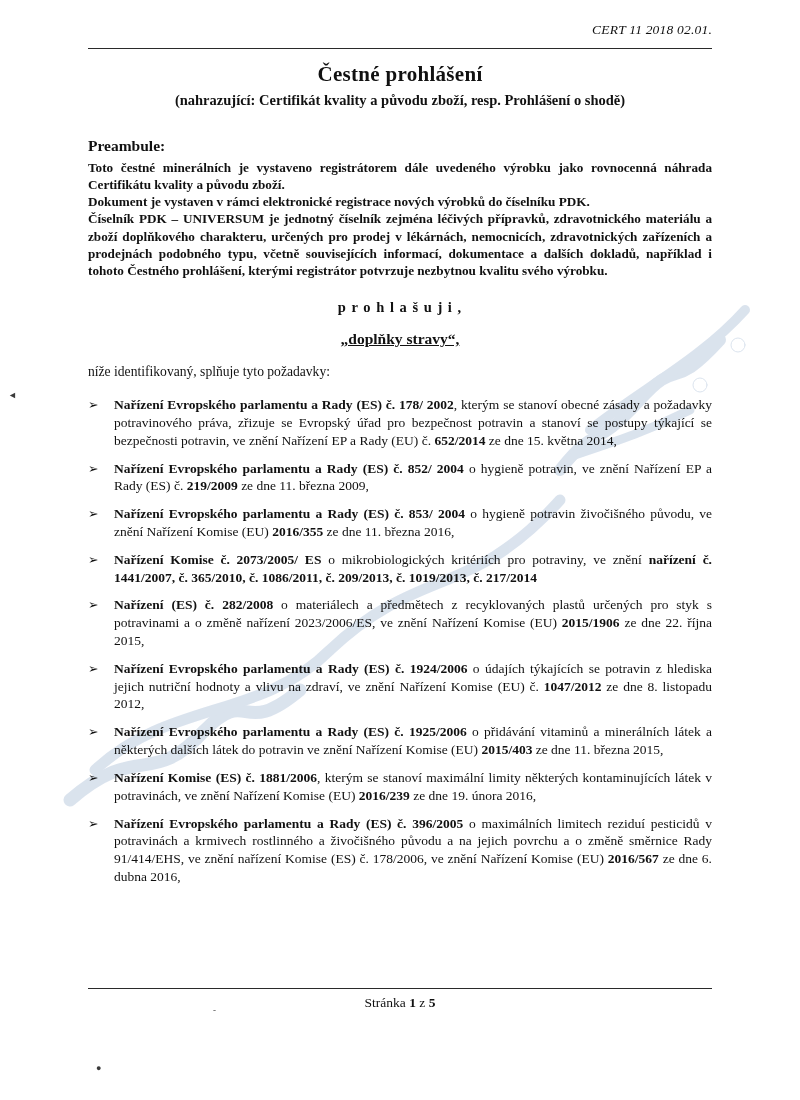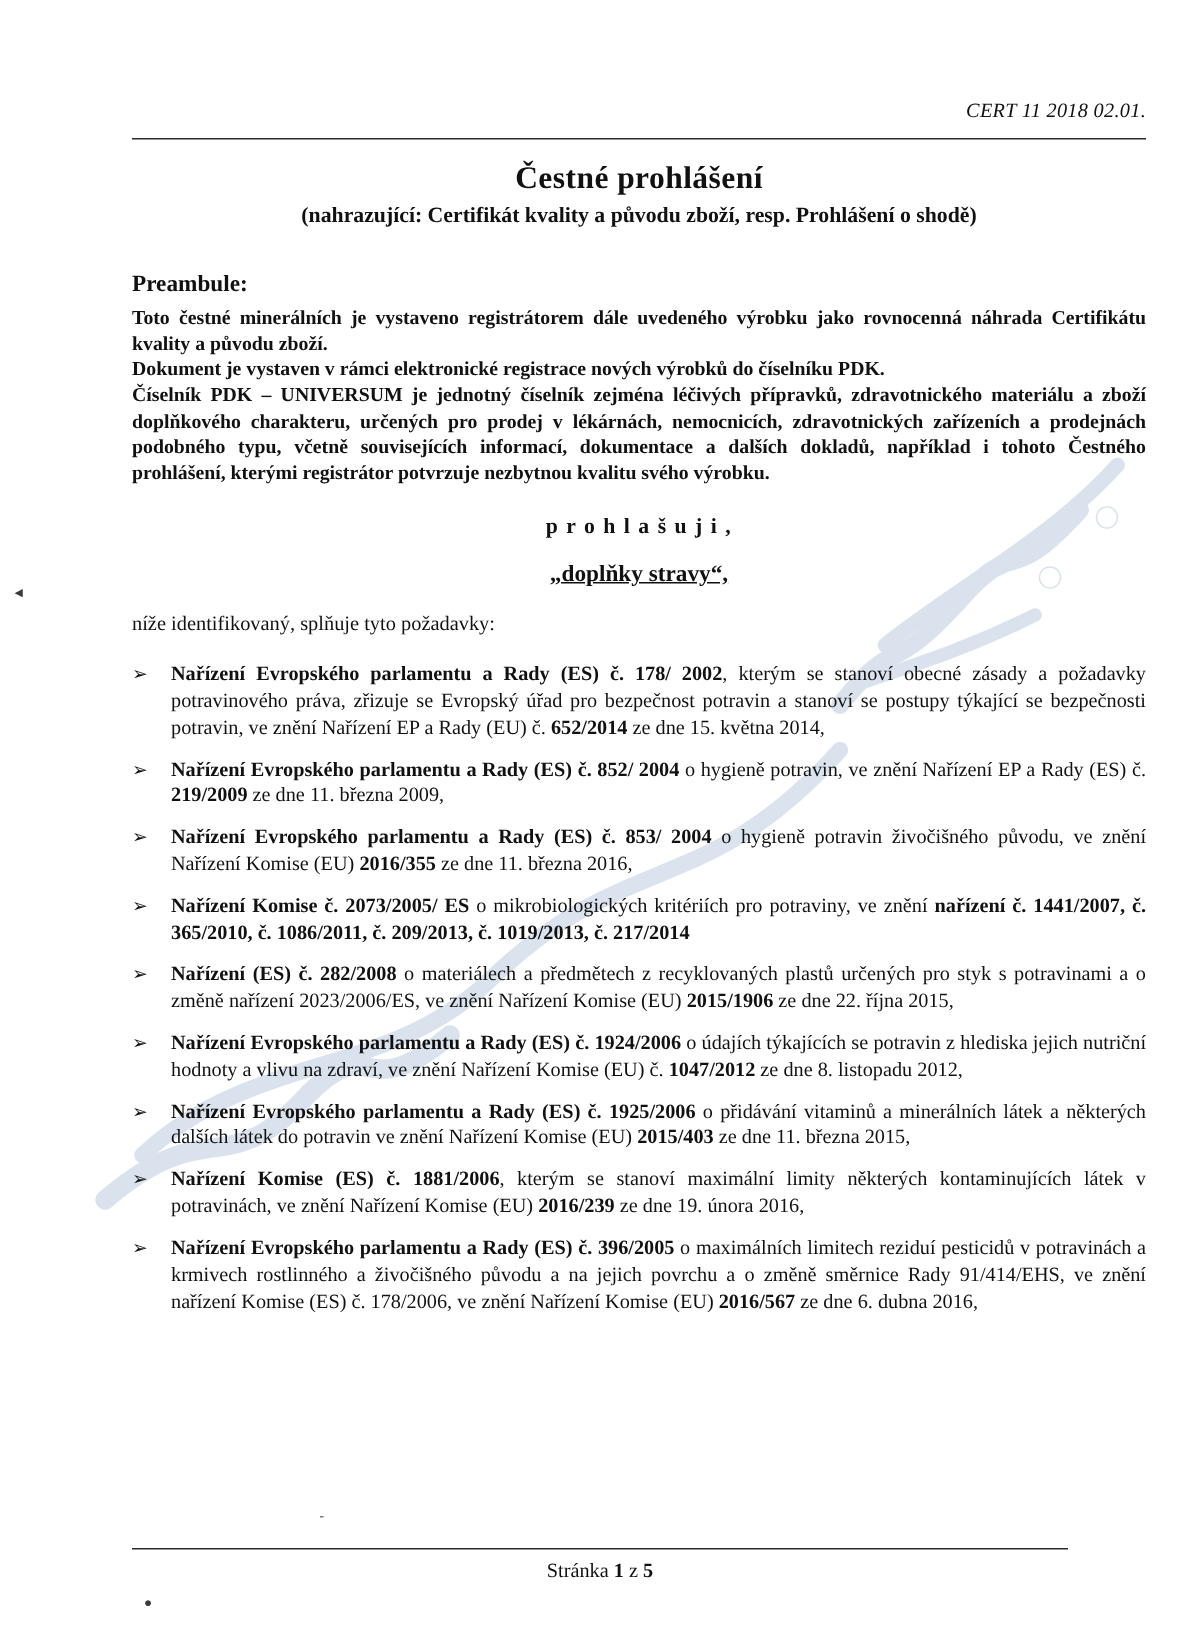--- a/index.html
+++ b/index.html
@@ -6,21 +6,21 @@
   .page {
     position: relative;
     width: 800px;
     height: 1100px;
     margin: 0 auto;
     background: #ffffff;
     font-family: "Liberation Serif", serif;
     color: #111111;
     overflow: hidden;
   }
-  .content { position: relative; z-index: 2; padding: 14px 36px 0 88px; margin-top: 44px; }
+  .content { position: relative; z-index: 2; padding: 14px 88px 0 88px; }
   .header-ref {
     text-align: right;
     font-style: italic;
     font-size: 13.5px;
     margin-top: 8px;
     letter-spacing: .2px;
   }
   .rule-top { border: none; border-top: 1.5px solid #2a2a2a; margin: 10px 0 0 0; }
   .title {
     text-align: center;
@@ -66,21 +66,21 @@
     flex: 1;
     font-size: 13.5px;
     line-height: 1.32;
     text-align: justify;
   }
   .b { font-weight: bold; font-family: Liberation Serif, serif; }
   .footer {
     position: absolute;
     left: 88px;
     right: 88px;
-    top: 1032px;
+    top: 988px;
     z-index: 2;
   }
   .rule-bottom { border: none; border-top: 1.7px solid #2a2a2a; margin: 0; }
   .page-number { text-align: center; font-size: 13.5px; margin-top: 6px; }
   .watermark {
     position: absolute;
     inset: 0;
     z-index: 1;
     pointer-events: none;
   }

